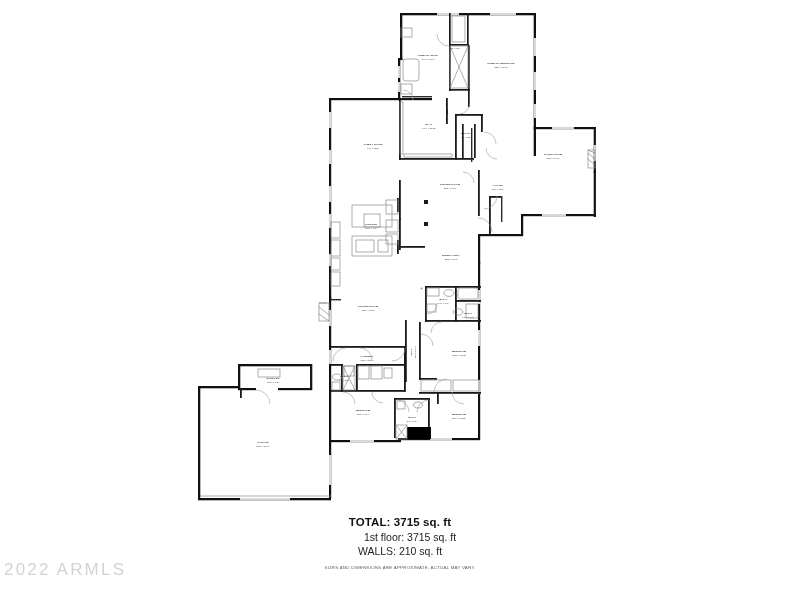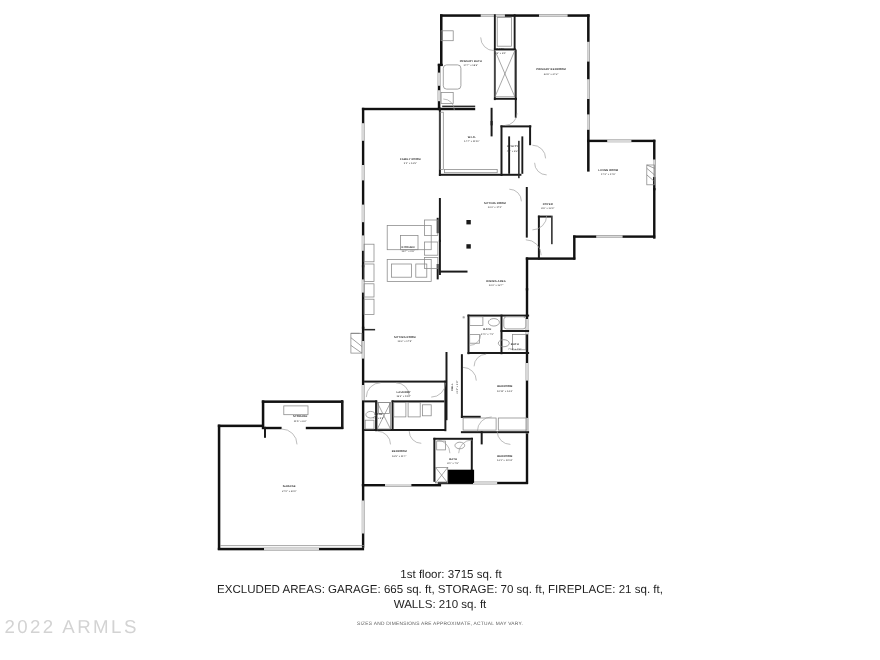--- a/index.html
+++ b/index.html
@@ -470,19 +470,19 @@
     <g id="rotated-label-layer">
         <g transform="rotate(-90 412 352)">
           <text class="rm-name rm-name-sm" x="412" y="352">HALL</text>
           <text class="rm-dim rm-dim-sm" x="412" y="356.2">22'4" x 4'0"</text>
         </g>
       </g>
   </svg>
 </div>
 
 <div id="summary">
+  <div class="total">TOTAL: 3715 sq. ft</div>
   <div class="floor">1st floor: 3715 sq. ft</div>
-  <div class="excluded">EXCLUDED AREAS: GARAGE: 665 sq. ft, STORAGE: 70 sq. ft, FIREPLACE: 21 sq. ft,</div>
   <div class="walls">WALLS: 210 sq. ft</div>
   <div class="disclaimer">SIZES AND DIMENSIONS ARE APPROXIMATE, ACTUAL MAY VARY.</div>
 </div>
 
 <div id="watermark">2022 ARMLS</div>
 
 </body></html>

